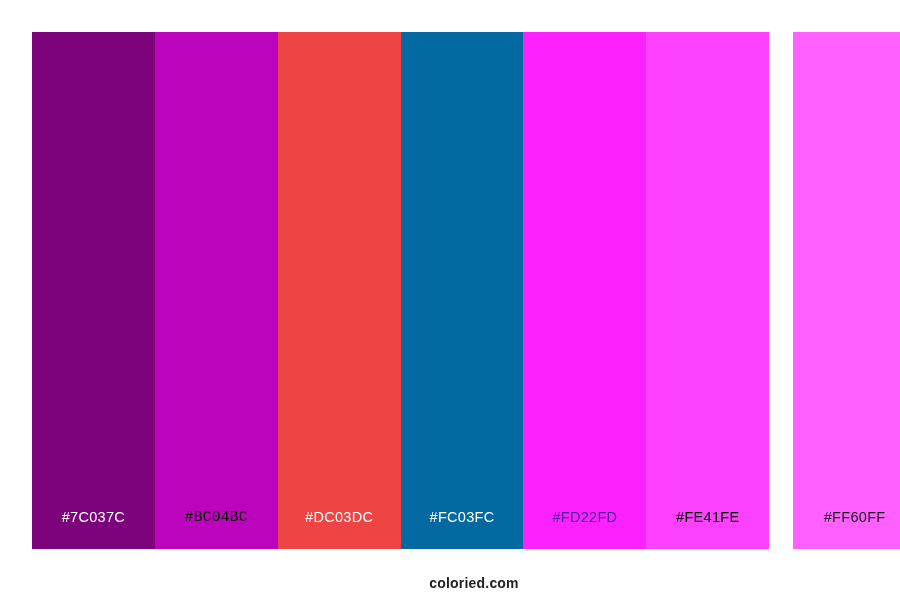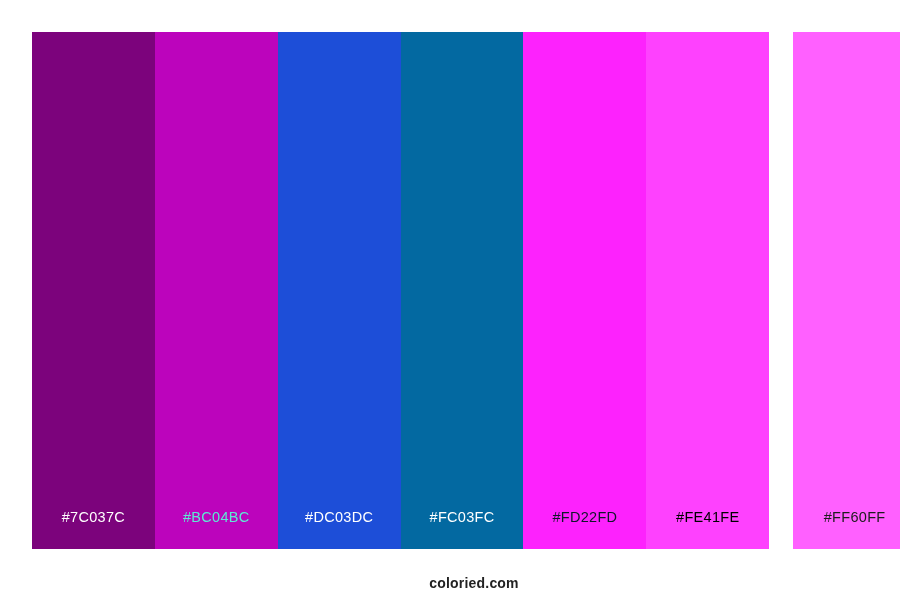--- a/index.html
+++ b/index.html
@@ -79,30 +79,30 @@
 </head>
 <body>
 
 <div id="palette-page">
 
   <div id="swatch-strip">
       <div class="swatch" style="background-color: rgb(124, 3, 124);">
         <span class="swatch-label label-light" style="color: rgb(255, 255, 255);">#7C037C</span>
       </div>
       <div class="swatch" style="background-color: rgb(188, 4, 188);">
-        <span class="swatch-label label-light" style="color: #5eead4;">#BC04BC</span>
+        <span class="swatch-label label-light" style="color: #000000; font-family: Liberation Mono, monospace;">#BC04BC</span>
       </div>
-      <div class="swatch" style="background-color: #1d4ed8;">
+      <div class="swatch" style="background-color: #ef4444;">
         <span class="swatch-label label-light" style="color: rgb(255, 255, 255);">#DC03DC</span>
       </div>
       <div class="swatch" style="background-color: #0369a1;">
         <span class="swatch-label label-light" style="color: rgb(255, 255, 255);">#FC03FC</span>
       </div>
       <div class="swatch" style="background-color: rgb(253, 34, 253);">
-        <span class="swatch-label label-light" style="color: #0f172a;">#FD22FD</span>
+        <span class="swatch-label label-light" style="color: #4c1d95;">#FD22FD</span>
       </div>
       <div class="swatch" style="background-color: rgb(254, 65, 254);">
         <span class="swatch-label label-dark" style="color: #000000;">#FE41FE</span>
       </div>
       <div class="swatch" style="background-color: rgb(255, 96, 255); margin-left: 24px;">
         <span class="swatch-label label-dark" style="color: rgb(28, 28, 28);">#FF60FF</span>
       </div>
     </div>
 
   <div id="footer-bar">

